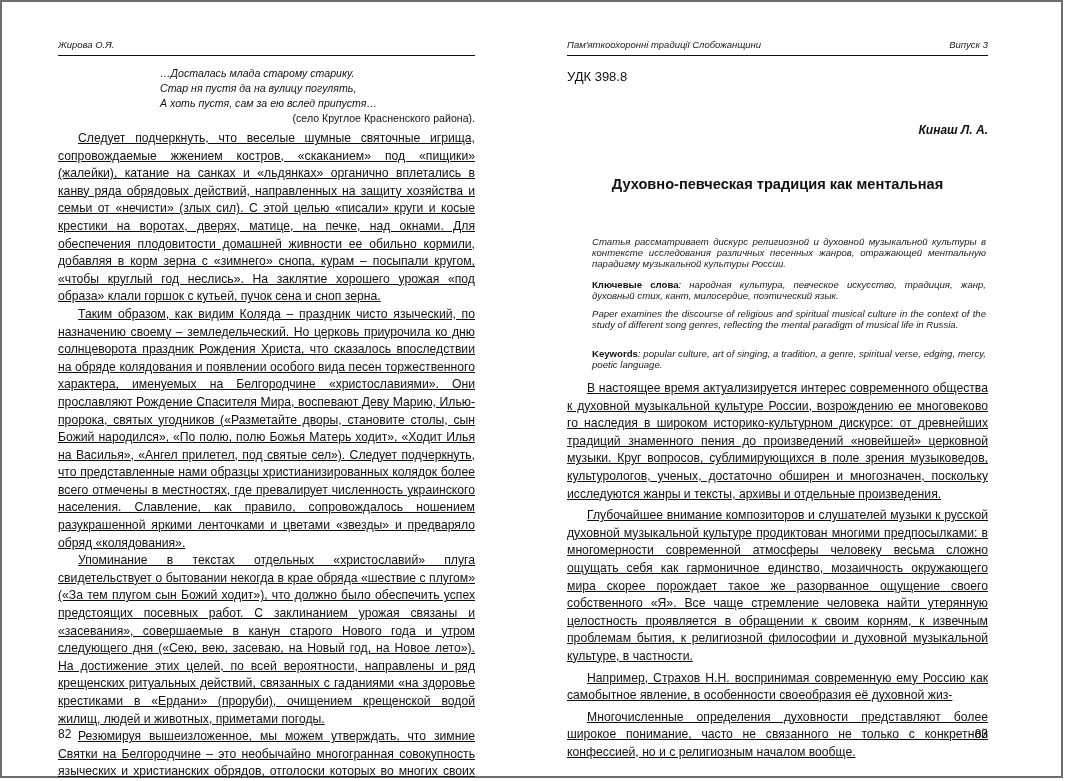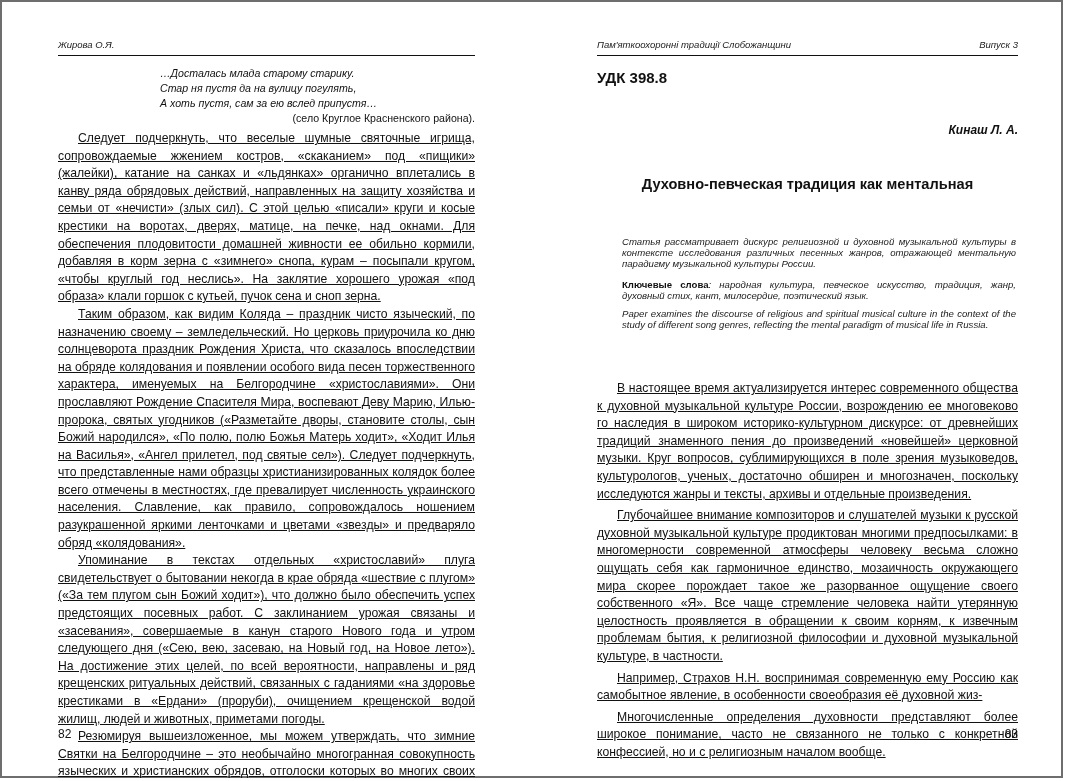--- a/index.html
+++ b/index.html
@@ -2,36 +2,36 @@
 <html><head>
 <meta charset="utf-8">
 <style>
   html, body { margin: 0; padding: 0; background: #ffffff; }
   body { width: 1068px; height: 781px; position: relative; overflow: hidden;
          font-family: "Liberation Sans", sans-serif; color: #111; }
   .frame { position: absolute; left: 0; top: 0; width: 1063px; height: 778px;
            border: 2px solid #6e6e6e; border-right-width: 2px; box-sizing: border-box; }
   .page { position: absolute; top: 0; height: 781px; }
   .page-left { left: 58px; width: 417px; }
-  .page-right { left: 597px; width: 421px; }
+  .page-right { left: 567px; width: 421px; }
   .running-head { position: absolute; top: 39px; left: 0; right: 0; height: 16px;
                   font-size: 9.5px; font-style: italic; color: #222;
                   border-bottom: 1px solid #111; display: flex; justify-content: space-between;
                   align-items: flex-start; }
   .epigraph { position: absolute; top: 66px; left: 102px; font-size: 10.6px; font-style: italic;
               line-height: 15px; color: #111; }
   .epigraph-source { position: absolute; top: 111px; right: 0; font-size: 10.6px; line-height: 14px; }
   .body-text { position: absolute; left: 0; right: 0; font-size: 12.2px; line-height: 17.6px;
                text-align: justify; hyphens: manual; }
   .body-text p { margin: 0; text-indent: 20px; text-decoration: underline; }
   .left-body { top: 130px; }
   .folio { position: absolute; top: 727px; font-size: 12px; }
   .folio-left { left: 0; }
   .folio-right { right: 0; }
-  .udk { position: absolute; top: 69px; left: 0; font-size: 15px; font-weight: bold; }
+  .udk { position: absolute; top: 69px; left: 0; font-size: 13px; font-weight: normal; }
   .author { position: absolute; top: 123px; right: 0; font-size: 12px; font-weight: bold; font-style: italic; }
   .title { position: absolute; top: 176px; left: 0; right: 0; text-align: center;
            font-size: 14.6px; font-weight: bold; line-height: 17px; }
   .abstract { position: absolute; left: 25px; right: 2px; font-size: 9.6px; line-height: 11px;
               font-style: italic; text-align: justify; color: #222; }
   .abstract b { font-style: normal; color: #111; }
   .abs-ru { top: 236px; }
   .kw-ru { top: 279px; }
   .abs-en { top: 308px; }
   .kw-en { top: 348px; }
@@ -74,20 +74,21 @@
   <div class="udk">УДК 398.8</div>
   <div class="author">Кинаш Л. А.</div>
 
   <div class="title">
     <div>Духовно-певческая традиция как ментальная</div>
   </div>
 
   <div class="abstract abs-ru">Статья рассматривает дискурс религиозной и духовной музыкальной культуры в контексте исследования различных песенных жанров, отражающей ментальную парадигму музыкальной культуры России.</div>
   <div class="abstract kw-ru"><b>Ключевые слова</b><span>: народная культура, певческое искусство, традиция, жанр, духовный стих, кант, милосердие, поэтический язык.</span></div>
   <div class="abstract abs-en">Paper examines the discourse of religious and spiritual musical culture in the context of the study of different song genres, reflecting the mental paradigm of musical life in Russia.</div>
+  <div class="abstract kw-en"><b>Keywords</b><span>: popular culture, art of singing, a tradition, a genre, spiritual verse, edging, mercy, poetic language.</span></div>
 
   <div class="body-text right-body">
     <p>В настоящее время актуализируется интерес современного общества к духовной музыкальной культуре России, возрождению ее многовеково го наследия в широком историко-культурном дискурсе: от древнейших традиций знаменного пения до произведений «новейшей» церковной музыки. Круг вопросов, сублимирующихся в поле зрения музыковедов, культурологов, ученых, достаточно обширен и многозначен, поскольку исследуются жанры и тексты, архивы и отдельные произведения.</p>
     <p>Глубочайшее внимание композиторов и слушателей музыки к русской духовной музыкальной культуре продиктован многими предпосылками: в многомерности современной атмосферы человеку весьма сложно ощущать себя как гармоничное единство, мозаичность окружающего мира скорее порождает такое же разорванное ощущение своего собственного «Я». Все чаще стремление человека найти утерянную целостность проявляется в обращении к своим корням, к извечным проблемам бытия, к религиозной философии и духовной музыкальной культуре, в частности.</p>
     <p>Например, Страхов Н.Н. воспринимая современную ему Россию как самобытное явление, в особенности своеобразия её духовной жиз-</p>
     <p>Многочисленные определения духовности представляют более широкое понимание, часто не связанного не только с конкретной конфессией, но и с религиозным началом вообще.</p>
   </div>
 
   <div class="folio folio-right">83</div>
 </div>

